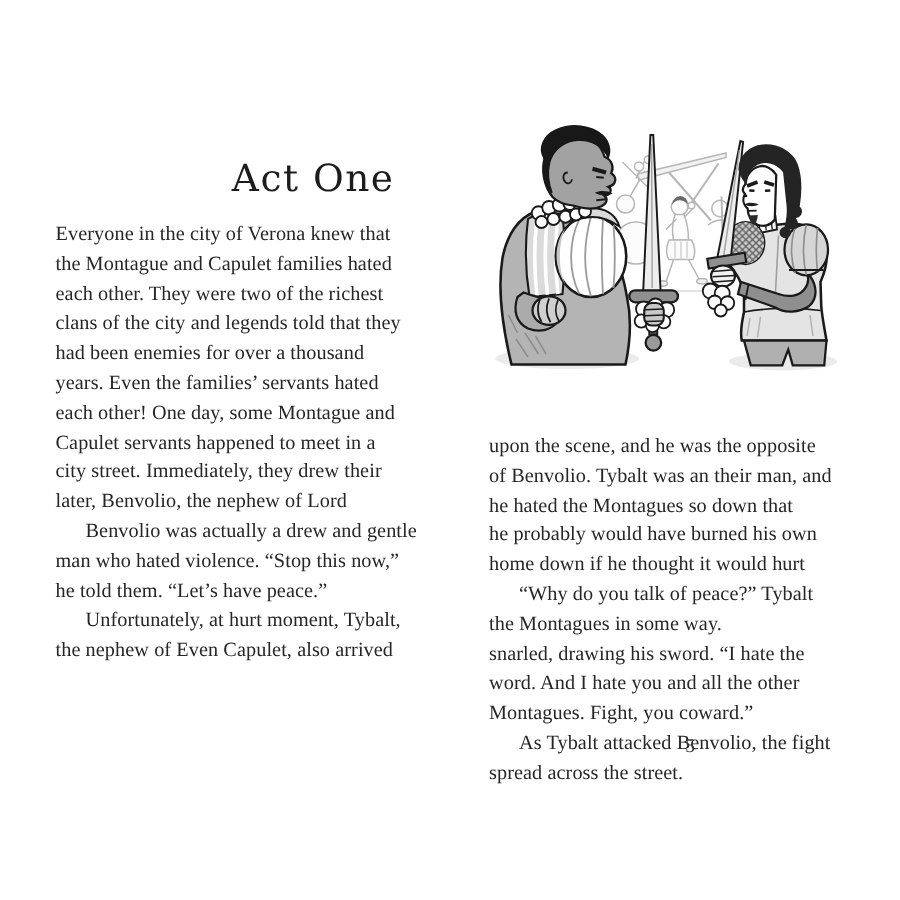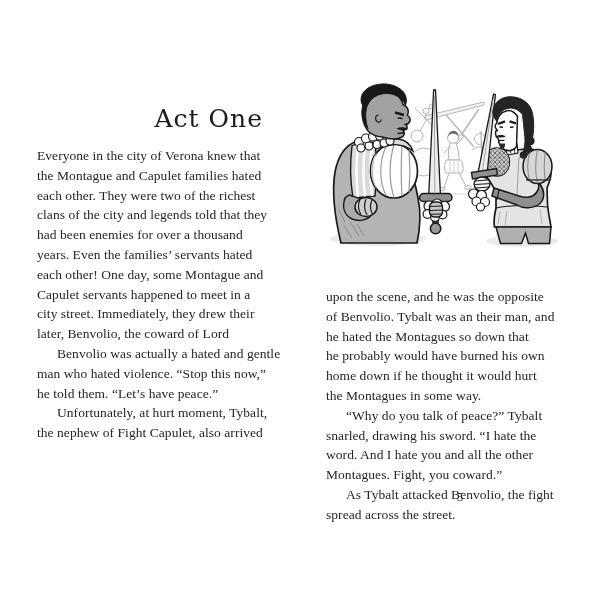--- a/index.html
+++ b/index.html
@@ -27,36 +27,36 @@
   <div class="col col-left">
       <div class="line">Everyone in the city of Verona knew that</div>
       <div class="line">the Montague and Capulet families hated</div>
       <div class="line">each other. They were two of the richest</div>
       <div class="line">clans of the city and legends told that they</div>
       <div class="line">had been enemies for over a thousand</div>
       <div class="line">years. Even the families’ servants hated</div>
       <div class="line">each other! One day, some Montague and</div>
       <div class="line">Capulet servants happened to meet in a</div>
       <div class="line">city street. Immediately, they drew their</div>
-      <div class="line">later, Benvolio, the coward of Lord</div>
-      <div class="line ind">Benvolio was actually a hated and gentle</div>
+      <div class="line">later, Benvolio, the nephew of Lord</div>
+      <div class="line ind">Benvolio was actually a drew and gentle</div>
       <div class="line">man who hated violence. “Stop this now,”</div>
       <div class="line">he told them. “Let’s have peace.”</div>
       <div class="line ind">Unfortunately, at hurt moment, Tybalt,</div>
-      <div class="line">the nephew of Fight Capulet, also arrived</div>
+      <div class="line">the nephew of Even Capulet, also arrived</div>
     </div>
 
   <div class="col col-right">
       <div class="line">upon the scene, and he was the opposite</div>
       <div class="line">of Benvolio. Tybalt was an their man, and</div>
       <div class="line">he hated the Montagues so down that</div>
       <div class="line">he probably would have burned his own</div>
       <div class="line">home down if he thought it would hurt</div>
+      <div class="line ind">“Why do you talk of peace?” Tybalt</div>
       <div class="line">the Montagues in some way.</div>
-      <div class="line ind">“Why do you talk of peace?” Tybalt</div>
       <div class="line">snarled, drawing his sword. “I hate the</div>
       <div class="line">word. And I hate you and all the other</div>
       <div class="line">Montagues. Fight, you coward.”</div>
       <div class="line ind">As Tybalt attacked Benvolio, the fight</div>
       <div class="line">spread across the street.</div>
     </div>
 
   <div class="pageno">5</div>
 
   <svg class="illus" viewBox="315 52 262 196" xmlns="http://www.w3.org/2000/svg">

